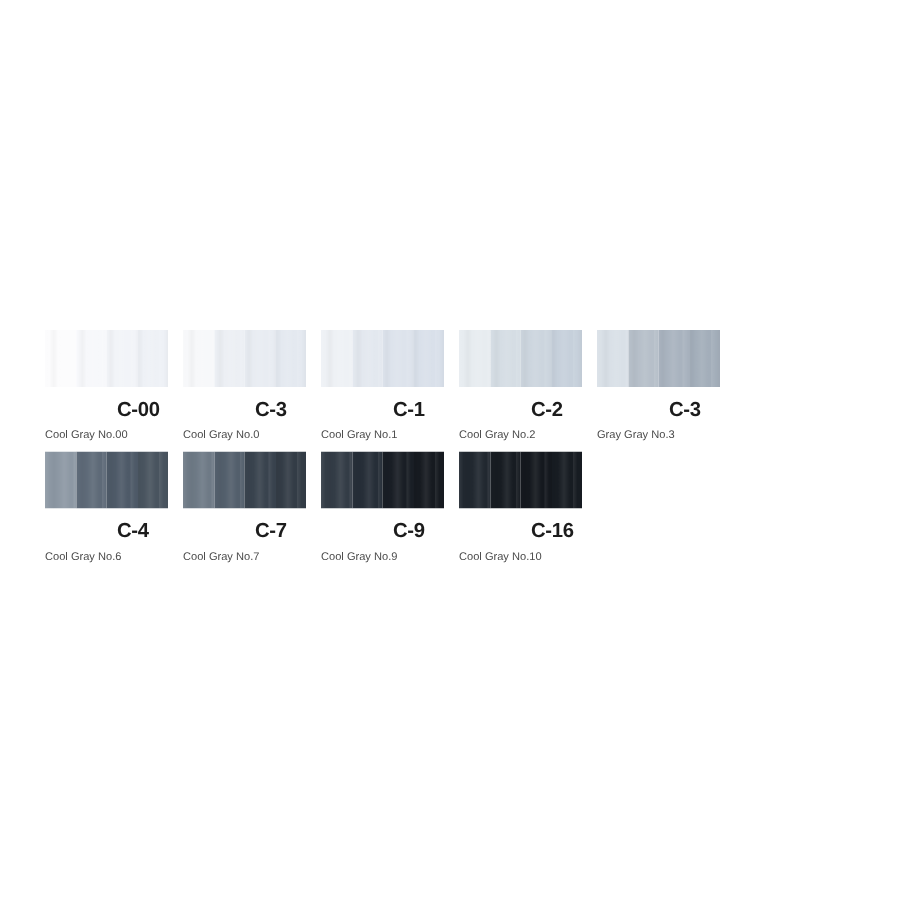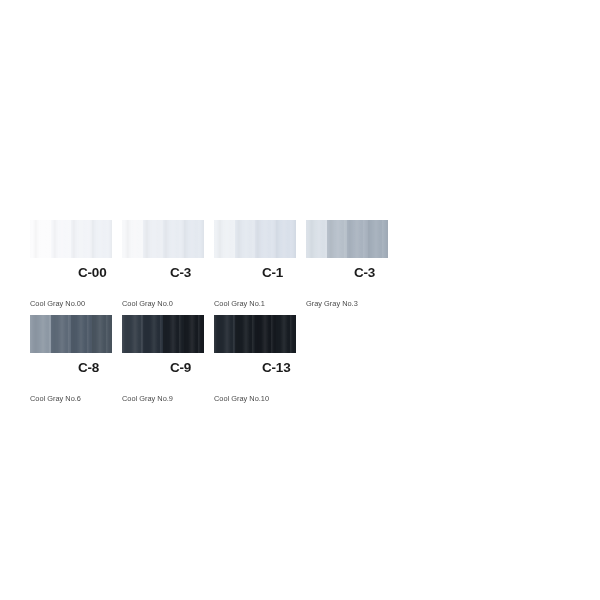--- a/index.html
+++ b/index.html
@@ -89,21 +89,21 @@
     line-height: 14px;
     white-space: nowrap;
     margin-left: 48px;
   }
 
   .swatch-name {
     font-family: "Liberation Sans", sans-serif;
     font-weight: normal;
     font-size: 7.4px;
     color: #4a4a4a;
-    margin-top: 19px;
+    margin-top: 5px;
     line-height: 9px;
     white-space: nowrap;
   }
 </style>
 </head>
 <body>
 
 <div id="chart-root">
   <div class="swatch-grid">
 
@@ -133,57 +133,77 @@
             <div class="band" style="background: rgb(238, 241, 245);"></div>
             <div class="band" style="background: rgb(227, 232, 239);"></div>
             <div class="band" style="background: rgb(221, 227, 236);"></div>
             <div class="band" style="background: rgb(217, 224, 234);"></div>
           </div>
         <div class="swatch-code">C-1</div>
         <div class="swatch-name">Cool Gray No.1</div>
       </div>
       <div class="swatch-cell">
         <div class="swatch-block">
+            <div class="band" style="background: rgb(231, 236, 240);"></div>
+            <div class="band" style="background: rgb(213, 221, 228);"></div>
+            <div class="band" style="background: rgb(204, 213, 222);"></div>
+            <div class="band" style="background: rgb(198, 208, 219);"></div>
+          </div>
+        <div class="swatch-code">C-2</div>
+        <div class="swatch-name">Cool Gray No.2</div>
+      </div>
+      <div class="swatch-cell">
+        <div class="swatch-block">
             <div class="band" style="background: rgb(217, 224, 231);"></div>
             <div class="band" style="background: rgb(182, 191, 201);"></div>
             <div class="band" style="background: rgb(169, 179, 191);"></div>
             <div class="band" style="background: rgb(163, 174, 186);"></div>
           </div>
         <div class="swatch-code">C-3</div>
         <div class="swatch-name">Gray Gray No.3</div>
       </div>
     </div>
 
     <div class="swatch-row">
       <div class="swatch-cell">
         <div class="swatch-block">
             <div class="band" style="background: rgb(141, 152, 164);"></div>
             <div class="band" style="background: rgb(94, 106, 120);"></div>
             <div class="band" style="background: rgb(78, 90, 104);"></div>
             <div class="band" style="background: rgb(73, 84, 95);"></div>
           </div>
-        <div class="swatch-code">C-8</div>
+        <div class="swatch-code">C-4</div>
         <div class="swatch-name">Cool Gray No.6</div>
+      </div>
+      <div class="swatch-cell">
+        <div class="swatch-block">
+            <div class="band" style="background: rgb(110, 122, 134);"></div>
+            <div class="band" style="background: rgb(83, 95, 108);"></div>
+            <div class="band" style="background: rgb(57, 67, 78);"></div>
+            <div class="band" style="background: rgb(51, 60, 70);"></div>
+          </div>
+        <div class="swatch-code">C-7</div>
+        <div class="swatch-name">Cool Gray No.7</div>
       </div>
       <div class="swatch-cell">
         <div class="swatch-block">
             <div class="band" style="background: rgb(51, 60, 70);"></div>
             <div class="band" style="background: rgb(38, 46, 56);"></div>
             <div class="band" style="background: rgb(25, 30, 37);"></div>
             <div class="band" style="background: rgb(22, 26, 32);"></div>
           </div>
         <div class="swatch-code">C-9</div>
         <div class="swatch-name">Cool Gray No.9</div>
       </div>
       <div class="swatch-cell">
         <div class="swatch-block">
             <div class="band" style="background: rgb(33, 40, 48);"></div>
             <div class="band" style="background: rgb(23, 28, 34);"></div>
             <div class="band" style="background: rgb(20, 24, 30);"></div>
             <div class="band" style="background: rgb(23, 28, 34);"></div>
           </div>
-        <div class="swatch-code">C-13</div>
+        <div class="swatch-code">C-16</div>
         <div class="swatch-name">Cool Gray No.10</div>
       </div>
     </div>
 
   </div>
 </div>
 
 </body></html>

